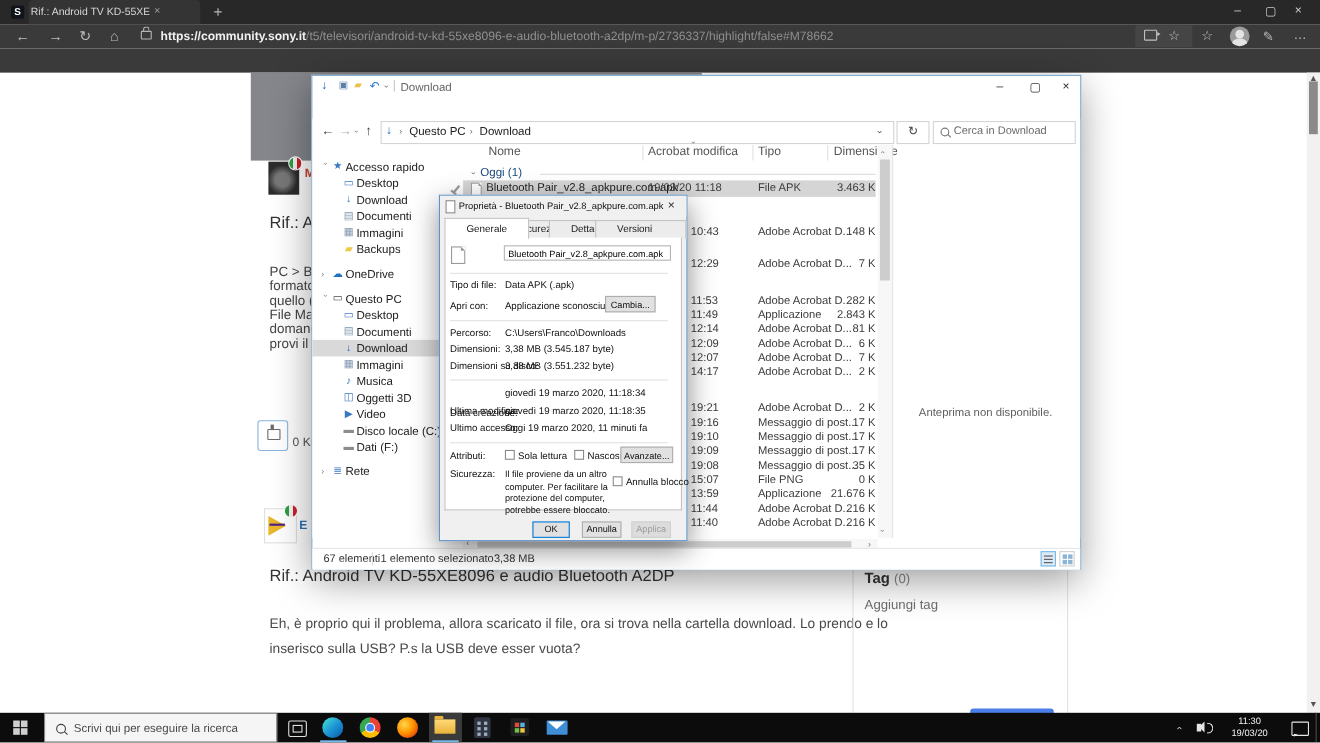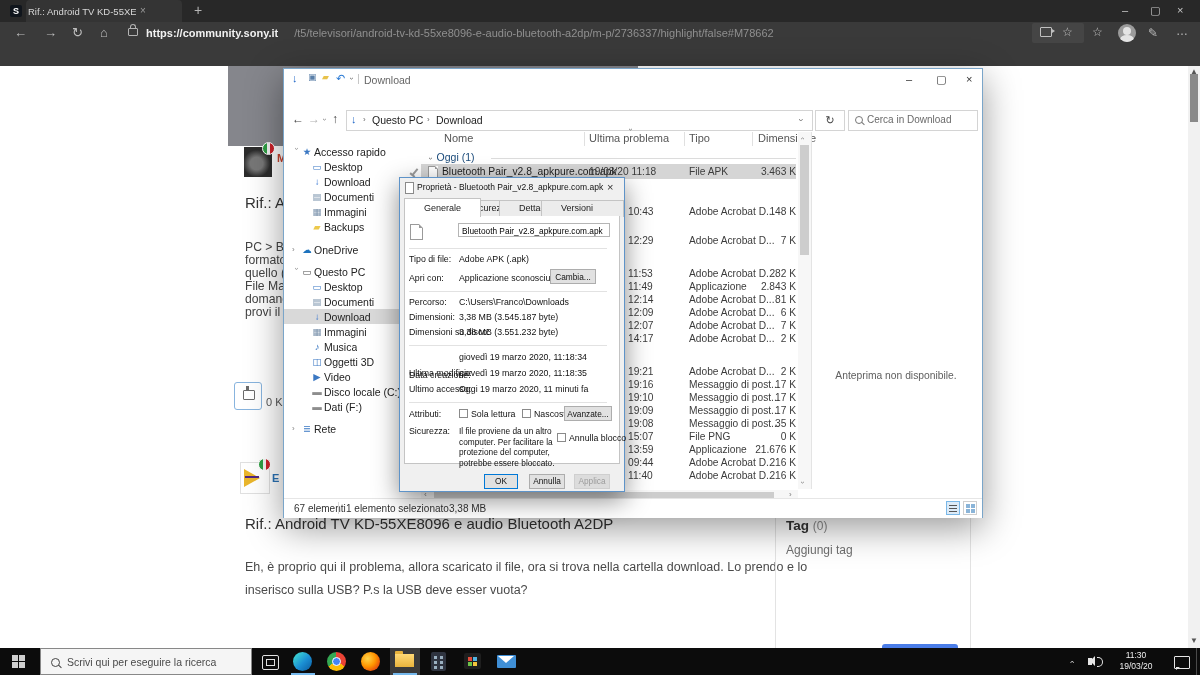--- a/index.html
+++ b/index.html
@@ -18,21 +18,21 @@
   #tabclose{left:140px;top:5px;color:#9a9a9a;font-size:10px;}
   #newtab{left:194px;top:2px;color:#b5b5b5;font-size:14px;}
   .winctl{top:4px;color:#c9c9c9;font-size:11px;}
   #toolbar{left:0;top:22px;width:1200px;height:22px;background:#3a3a3a;}
   .navico{top:3px;color:#bdbdbd;font-size:13px;}
   #lock{left:128px;top:28px;width:8px;height:6px;border:1px solid #b3b3b3;border-radius:1px;}
   #lock:before{content:"";position:absolute;left:1px;top:-5px;width:4px;height:4px;border:1px solid #b3b3b3;
     border-bottom:none;border-radius:3px 3px 0 0;}
   #urltext{left:146px;top:27px;font-size:11px;white-space:nowrap;width:880px;overflow:hidden;}
   #urltext b{color:#f1f1f1;font-weight:bold;}
-  #urltext span{color:#8f8f8f;padding-left:16px;}
+  #urltext span{color:#8f8f8f;}
   #rdgroup{left:1032px;top:23px;width:52px;height:20px;background:#454545;border-radius:2px;}
   #readico{left:1040px;top:27px;width:10px;height:8px;border:1px solid #c0c0c0;border-radius:1px;}
   #readico:after{content:"";position:absolute;left:11px;top:1px;border-left:3px solid #c0c0c0;
     border-top:2px solid transparent;border-bottom:2px solid transparent;}
   .staro{color:#c0c0c0;font-size:12px;top:25px;}
   #avatar-toolbar{left:1118px;top:24px;width:18px;height:18px;border-radius:50%;background:#9b9b9b;overflow:hidden;}
   #avatar-toolbar:before{content:"";position:absolute;left:5px;top:3px;width:8px;height:8px;border-radius:50%;background:#e4e4e4;}
   #avatar-toolbar:after{content:"";position:absolute;left:2px;top:11px;width:14px;height:9px;border-radius:50%;background:#e4e4e4;}
   #fbico{left:1148px;top:26px;color:#bdbdbd;font-size:12px;}
   #moreico{left:1176px;top:24px;color:#bdbdbd;font-size:12px;letter-spacing:1px;}
@@ -477,21 +477,21 @@
             <span class="chev">›</span>
             <span class="ic" style="color: rgb(59, 120, 195);">≣</span>
             <span class="lbl">Rete</span>
           </div>
         </div>
       <span class="a pin" style="left:130px;top:36px;"></span>
       <span class="a pin" style="left:130px;top:59px;"></span>
 
       <div id="fxlist" class="a">
         <span class="a colhead" style="left:23px;">Nome</span>
-        <span class="a colhead" style="left:168px;">Ultima problema</span>
+        <span class="a colhead" style="left:168px;">Acrobat modifica</span>
         <span class="a colhead" style="left:268px;">Tipo</span>
         <span class="a colhead" style="left:337px;">Dimensione</span>
         <span id="sortchev" class="a rot90">›</span>
         <span class="a colsep" style="left:163px;"></span>
         <span class="a colsep" style="left:263px;"></span>
         <span class="a colsep" style="left:331px;"></span>
 
         <div id="grouphead" class="a"><span class="rot90" style="font-size:8px;color:#555;">›</span> <span style="margin-left:2px;">Oggi (1)</span></div>
         <div id="groupline" class="a"></div>
 
@@ -589,21 +589,21 @@
               <span class="fs">0 K</span>
             </div>
 
             <div class="frow" style="top: 312px;">
               <span class="ft">13:59</span>
               <span class="fy">Applicazione</span>
               <span class="fs">21.676 K</span>
             </div>
 
             <div class="frow" style="top: 325px;">
-              <span class="ft">09:44</span>
+              <span class="ft">11:44</span>
               <span class="fy">Adobe Acrobat D...</span>
               <span class="fs">216 K</span>
             </div>
 
             <div class="frow" style="top: 338px;">
               <span class="ft">11:40</span>
               <span class="fy">Adobe Acrobat D...</span>
               <span class="fs">216 K</span>
             </div>
           </div>
@@ -642,21 +642,21 @@
     <span class="a dtab" style="left:51px;">Sicurezza</span>
     <span class="a dtab" style="left:99px;">Dettagli</span>
     <span class="a dtab" style="left:141px;">Versioni precedenti</span>
     <div id="dlgpanel" class="a"></div>
 
     <span id="fnameico" class="a"></span>
     <div id="fnameinput" class="a">Bluetooth Pair_v2.8_apkpure.com.apk</div>
     <div class="dsep" style="top:70px;"></div>
 
     <span class="dl" style="top:76px;">Tipo di file:</span>
-    <span class="dv" style="top:76px;">Adobe APK (.apk)</span>
+    <span class="dv" style="top:76px;">Data APK (.apk)</span>
     <span class="dl" style="top:95px;">Apri con:</span>
     <span class="dv" style="top:95px;">Applicazione sconosciuta</span>
     <span class="dbtn" style="left:150px;top:91px;width:46px;height:15px;line-height:14px;">Cambia...</span>
     <div class="dsep" style="top:113px;"></div>
 
     <span class="dl" style="top:119px;">Percorso:</span>
     <span class="dv" style="top:119px;">C:\Users\Franco\Downloads</span>
     <span class="dl" style="top:134px;">Dimensioni:</span>
     <span class="dv" style="top:134px;">3,38 MB (3.545.187 byte)</span>
     <span class="dl" style="top:149px;">Dimensioni su disco:</span>

